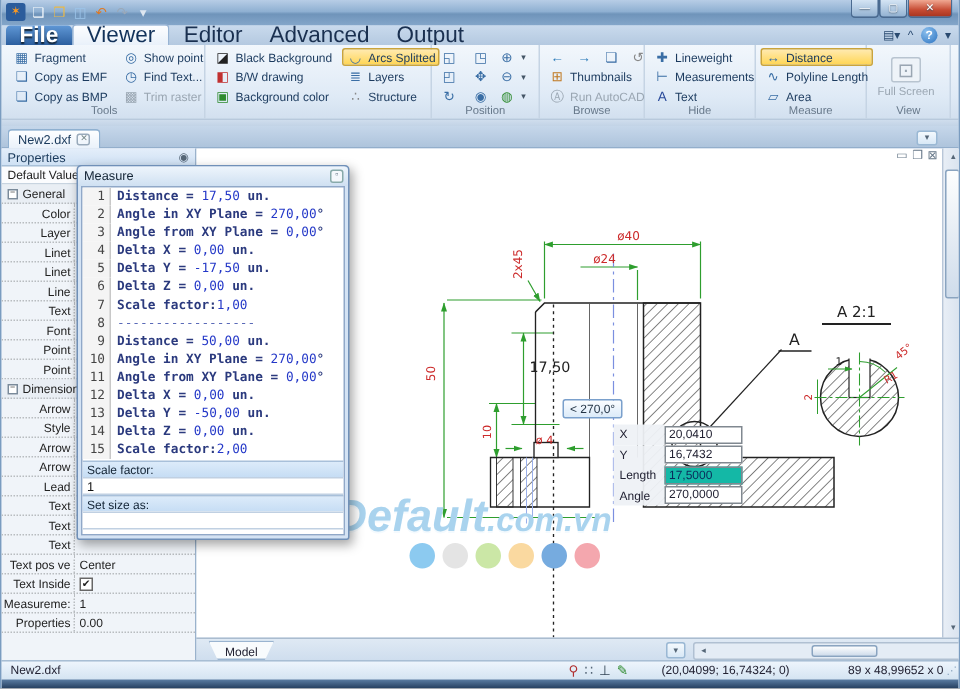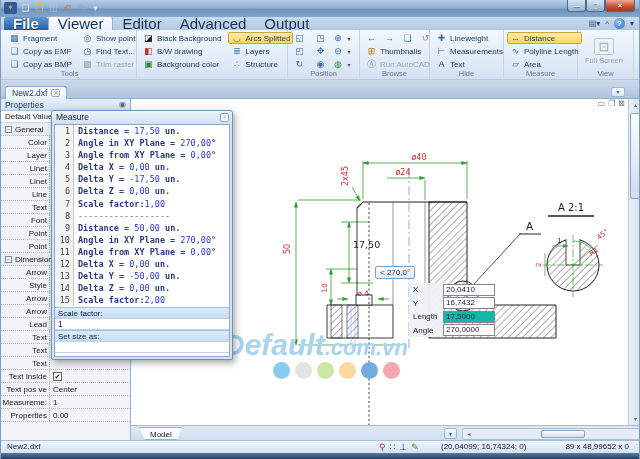--- a/index.html
+++ b/index.html
@@ -459,28 +459,28 @@
         </div>
         <div class="prow">
           <span class="plabel">Text</span>
           <span class="pval"></span>
         </div>
         <div class="prow">
           <span class="plabel">Text</span>
           <span class="pval"></span>
         </div>
         <div class="prow">
+          <span class="plabel">Text pos ve</span>
+          <span class="pval">Center</span>
+        </div>
+        <div class="prow">
           <span class="plabel">Text Inside</span>
           <span class="pval">
             <span class="pcheck">✔</span>
           </span>
-        </div>
-        <div class="prow">
-          <span class="plabel">Text pos ve</span>
-          <span class="pval">Center</span>
         </div>
         <div class="prow">
           <span class="plabel">Measureme:</span>
           <span class="pval">1</span>
         </div>
         <div class="prow">
           <span class="plabel">Properties</span>
           <span class="pval">0.00</span>
         </div>
       </div>

